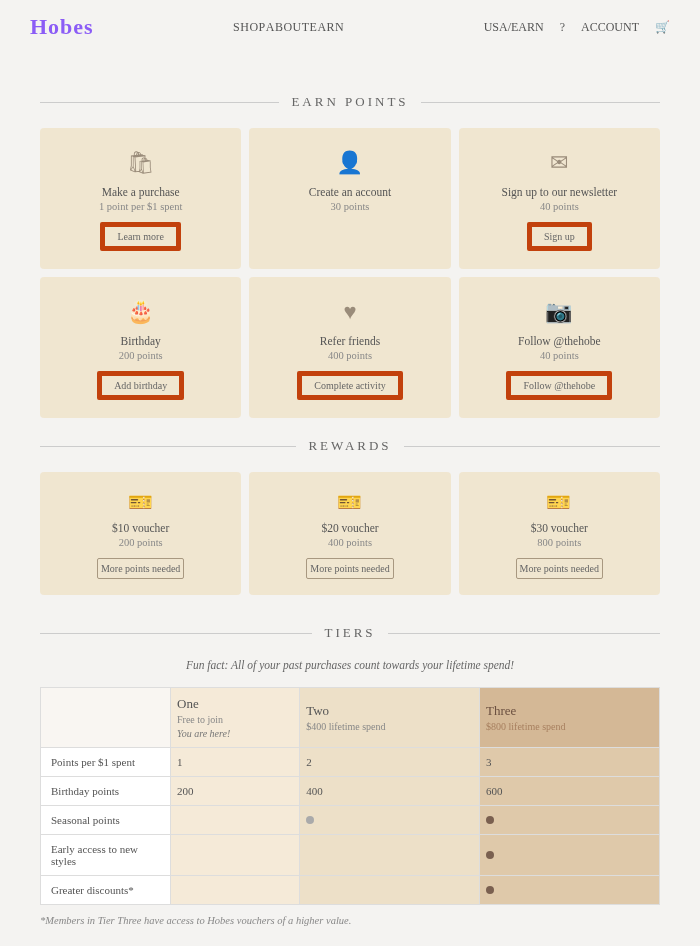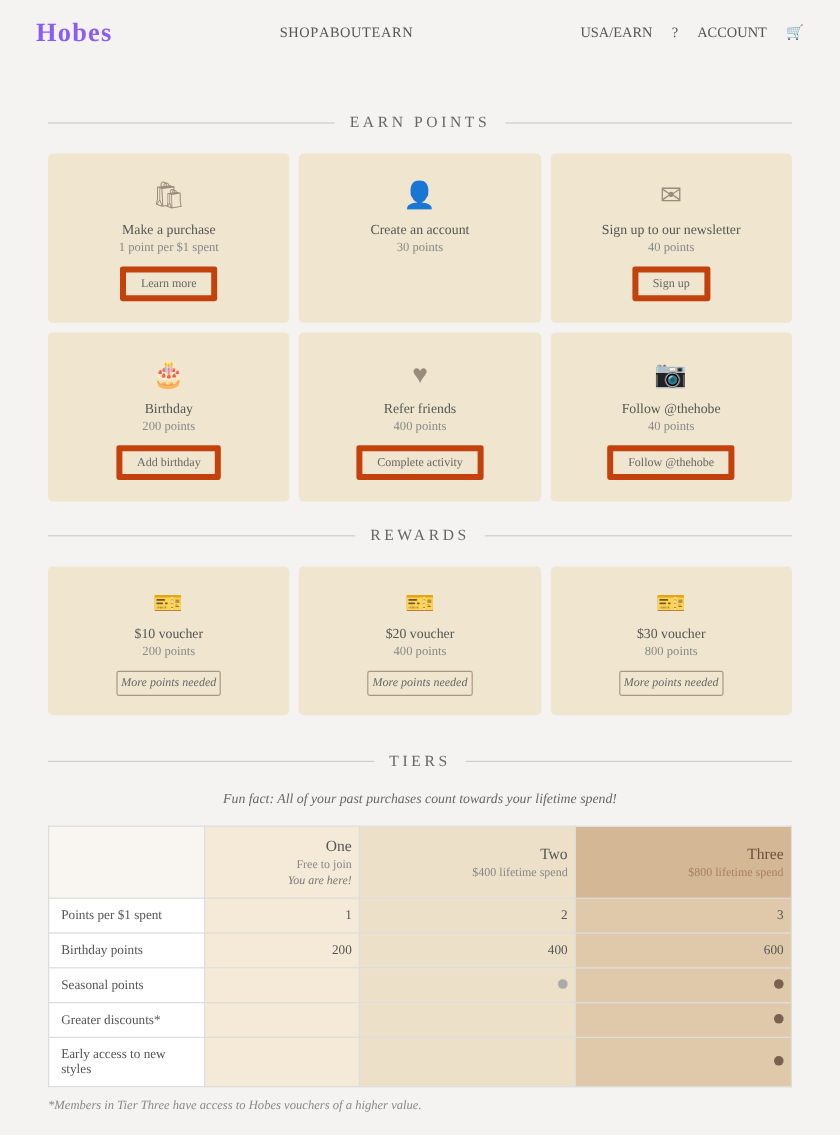--- a/index.html
+++ b/index.html
@@ -147,39 +147,38 @@
     }
     .reward-btn {
       border: 1px solid #a89880;
       background: transparent;
       padding: 4px 3px;
       font-size: 10px;
       color: #666;
       cursor: pointer;
       border-radius: 2px;
       font-family: inherit;
-      font-style: italic;
     }
 
     
     .tiers-subtitle {
       text-align: center;
       font-size: 11.5px;
       color: #666;
       margin-bottom: 16px;
       font-style: italic;
     }
 
     .tiers-table {
       width: 100%;
       border-collapse: collapse;
     }
     .tiers-table th, .tiers-table td {
       border: 1px solid #ddd;
-      text-align: right;
+      text-align: left;
       padding: 8px 6px;
       font-size: 11px;
     }
     .tiers-table th {
       font-weight: normal;
     }
     .tiers-table .row-label {
       text-align: left;
       padding-left: 10px;
       font-size: 11px;
@@ -389,27 +388,27 @@
           <td class="col-two">400</td>
           <td class="col-three-data">600</td>
         </tr>
         <tr>
           <td class="row-label">Seasonal points</td>
           <td class="col-one"></td>
           <td class="col-two"><span class="dot dot-light"></span></td>
           <td class="col-three-data"><span class="dot dot-dark"></span></td>
         </tr>
         <tr>
-          <td class="row-label">Greater discounts*</td>
+          <td class="row-label">Early access to new styles</td>
           <td class="col-one"></td>
           <td class="col-two"></td>
           <td class="col-three-data"><span class="dot dot-dark"></span></td>
         </tr>
         <tr>
-          <td class="row-label">Early access to new styles</td>
+          <td class="row-label">Greater discounts*</td>
           <td class="col-one"></td>
           <td class="col-two"></td>
           <td class="col-three-data"><span class="dot dot-dark"></span></td>
         </tr>
       </tbody>
   </table>
 
   <p class="footnote">*Members in Tier Three have access to Hobes vouchers of a higher value.</p>
 
 </div>

